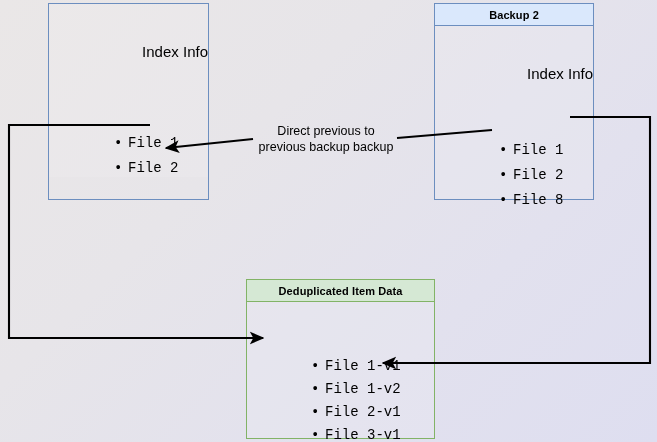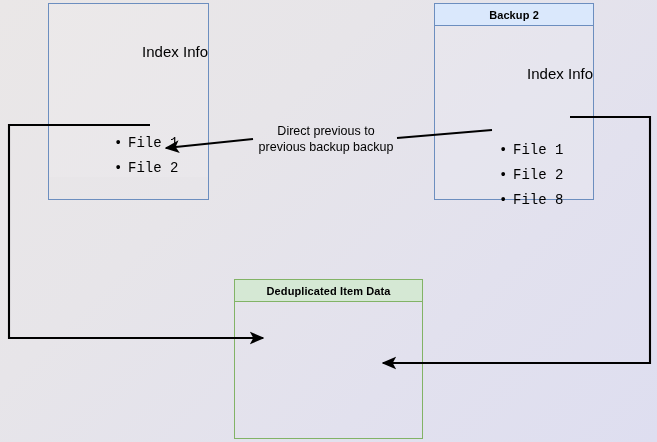--- a/index.html
+++ b/index.html
@@ -127,22 +127,30 @@
     <div class="node-body">
       <div class="index-label" style="top:39px;">Index Info</div>
       <ul class="bullet-list" style="left:48px; top:96px;">
         <li>File 1</li>
         <li>File 2</li>
         <li>File 8</li>
       </ul>
     </div>
   </div>
 
-  <div class="node green" style="left:234px; top:279px; width:189px; height:160px;">
+  <div class="node green" style="left:246px; top:279px; width:189px; height:160px;">
     <div class="node-header">Deduplicated Item Data</div>
+    <div class="node-body">
+      <ul class="bullet-list tight" style="left:48px; top:37px;">
+        <li>File 1-v1</li>
+        <li>File 1-v2</li>
+        <li>File 2-v1</li>
+        <li>File 3-v1</li>
+      </ul>
+    </div>
   </div>
 
   <div class="edge-label" style="left:243px; top:123px; width:166px;">
     <div>Direct previous to</div>
     <div>previous backup backup</div>
   </div>
 
   <svg id="edges" viewBox="0 0 657 442" xmlns="http://www.w3.org/2000/svg">
     <defs>
       <marker id="arrow-r" viewBox="0 0 10 10" refX="9" refY="5" markerWidth="7" markerHeight="7" orient="auto-start-reverse">

